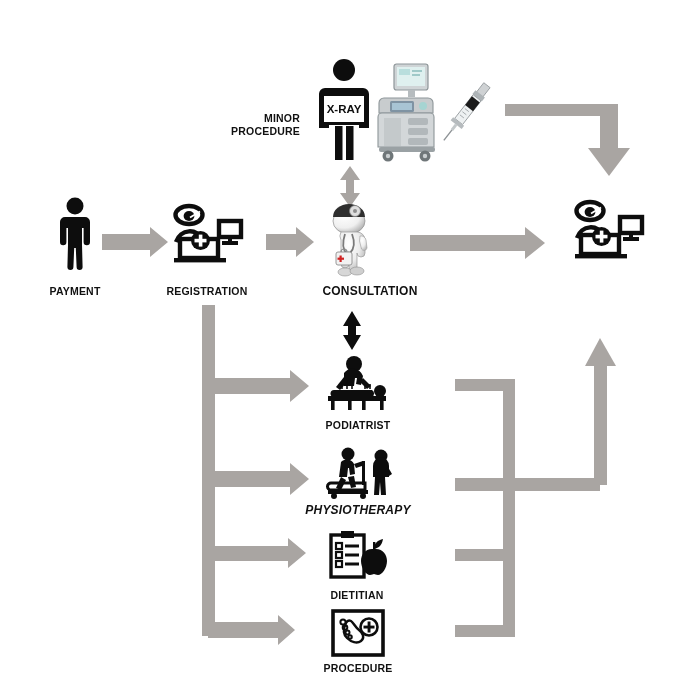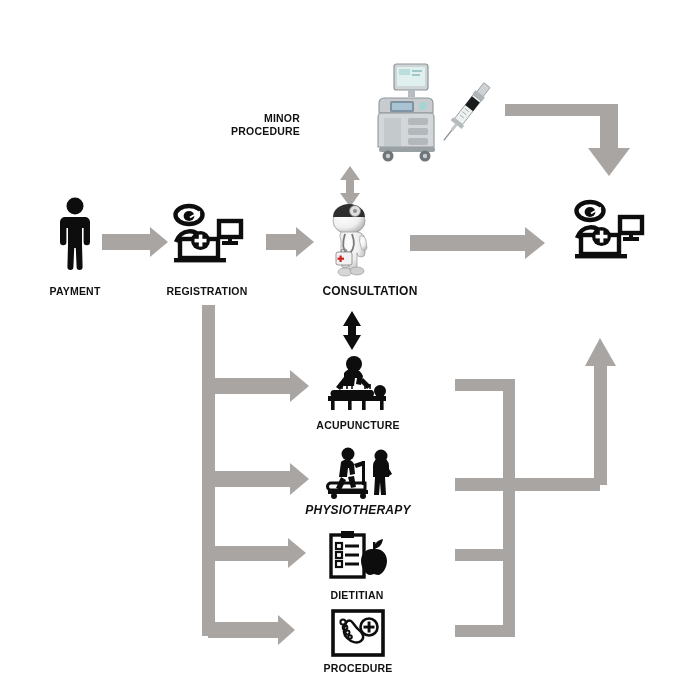--- a/index.html
+++ b/index.html
@@ -102,20 +102,32 @@
       <rect x="27.8" y="30.6" width="3.6" height="12" fill="#fff"></rect>
       <rect x="23.5" y="34.8" width="12" height="3.6" fill="#fff"></rect>
 
       <rect x="48" y="17" width="22" height="16" fill="none" stroke="#0d0d0d" stroke-width="4.4"></rect>
       <rect x="57" y="33" width="4" height="5" fill="#0d0d0d"></rect>
       <rect x="51" y="37" width="16" height="4" fill="#0d0d0d"></rect>
     </svg>
   </div>
   <div class="lbl" style="left:152px;top:285px;width:110px;font-size:10.5px;text-align:center;">REGISTRATION</div>
 
+  <div class="node" style="left:313px;top:58px;">
+    <svg width="62" height="104" viewBox="0 0 62 104">
+      <circle cx="31" cy="12" r="11" fill="#0d0d0d"></circle>
+      <path d="M12,30 h38 a6,6 0 0 1 6,6 v34 h-10 v-34 h-30 v34 h-10 v-34 a6,6 0 0 1 6,-6 Z" fill="#0d0d0d"></path>
+      <rect x="22" y="68" width="7.5" height="34" fill="#0d0d0d"></rect>
+      <rect x="33" y="68" width="7.5" height="34" fill="#0d0d0d"></rect>
+
+      <rect x="8" y="35" width="46" height="32" fill="#0d0d0d"></rect>
+      <rect x="11" y="38" width="40" height="26" fill="#ffffff"></rect>
+      <text x="31" y="55" font-family="Liberation Sans, sans-serif" font-size="11.5" font-weight="bold" text-anchor="middle" fill="#0d0d0d">X-RAY</text>
+    </svg>
+  </div>
   <div class="lbl right" style="left:228px;top:112px;width:72px;font-size:10.5px;">MINOR
 PROCEDURE</div>
 
   <div class="node" style="left:378px;top:62px;">
     <svg width="58" height="100" viewBox="0 0 58 100">
       <rect x="16" y="2" width="34" height="26" rx="2.5" fill="#cfd4d6" stroke="#8e9699" stroke-width="1.2"></rect>
       <rect x="19" y="5" width="28" height="19" fill="#dff0ef"></rect>
       <rect x="21" y="7" width="11" height="6" fill="#b9dedd"></rect>
       <rect x="34" y="8" width="10" height="2" fill="#9fc9c8"></rect>
       <rect x="34" y="12" width="8" height="2" fill="#9fc9c8"></rect>
@@ -233,21 +245,21 @@
         <line x1="52" y1="29" x2="52" y2="34"></line>
       </g>
 
       <rect x="10" y="41" width="58" height="5" fill="#0d0d0d"></rect>
       <rect x="13" y="46" width="3.6" height="9" fill="#0d0d0d"></rect>
       <rect x="30" y="46" width="3.6" height="9" fill="#0d0d0d"></rect>
       <rect x="44" y="46" width="3.6" height="9" fill="#0d0d0d"></rect>
       <rect x="62" y="46" width="3.6" height="9" fill="#0d0d0d"></rect>
     </svg>
   </div>
-  <div class="lbl" style="left:302px;top:419px;width:112px;font-size:10.5px;">ACUPUNCTURE</div>
+  <div class="lbl" style="left:302px;top:419px;width:112px;font-size:10.5px;">PODIATRIST</div>
 
   <div class="node" style="left:318px;top:447px;">
     <svg width="80" height="52" viewBox="0 0 80 52">
 
       <circle cx="30" cy="7" r="6.5" fill="#0d0d0d"></circle>
       <path d="M23,15 a8,8 0 0 1 13,2 l1,10 l-5,1 l-1,-7 l-1,0 l-1,9 l-8,0 Z" fill="#0d0d0d"></path>
       <path d="M23,30 l-5,11 l5,2 l5,-10 Z" fill="#0d0d0d"></path>
       <path d="M30,30 l3,11 l5,-1 l-2,-11 Z" fill="#0d0d0d"></path>
 
       <path d="M36,17 l9,-3 l2,4 l-9,3 Z" fill="#0d0d0d"></path>

